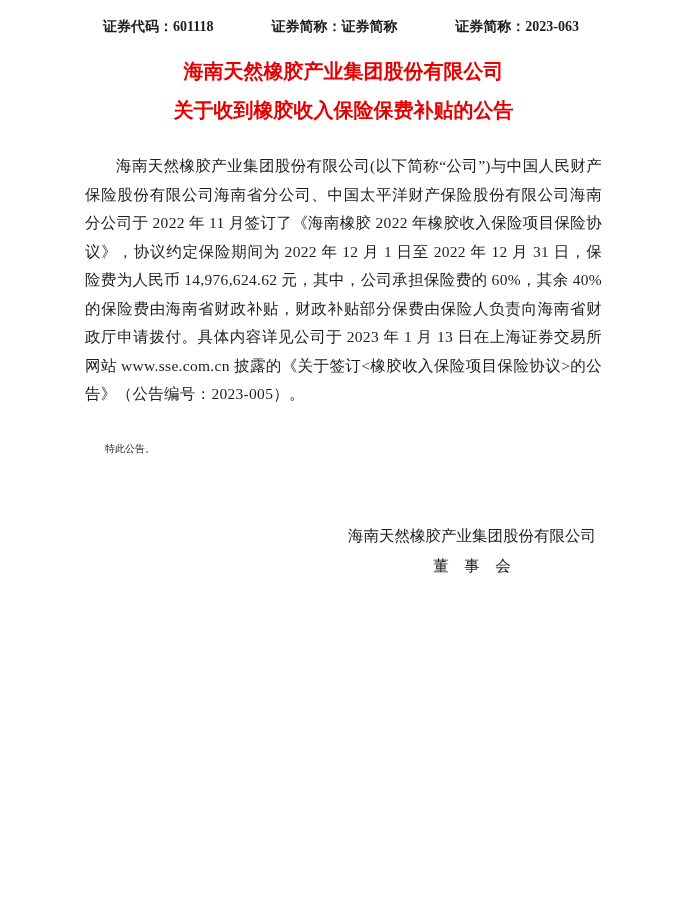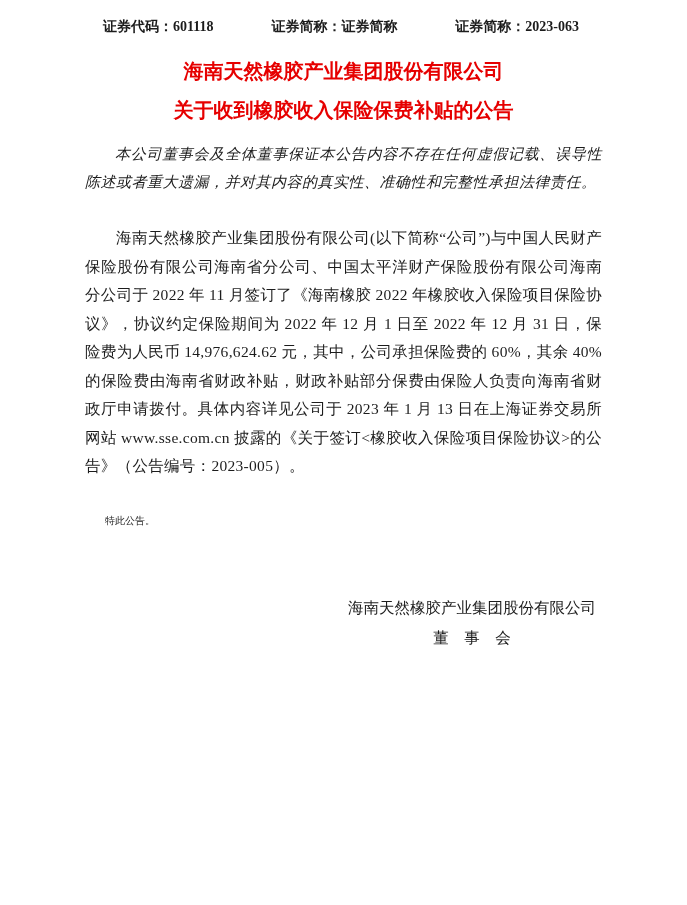--- a/index.html
+++ b/index.html
@@ -88,21 +88,20 @@
 
   <div class="header-row">
     <div class="header-item"><span>证券代码：</span><span>601118</span></div>
     <div class="header-item"><span>证券简称：</span><span>证券简称</span></div>
     <div class="header-item"><span>证券简称：</span><span>2023-063</span></div>
   </div>
 
   <h1 class="doc-title title-1" id="title1" style="color: rgb(230, 0, 0);">海南天然橡胶产业集团股份有限公司</h1>
   <h2 class="doc-title title-2" id="title2" style="color: rgb(230, 0, 0);">关于收到橡胶收入保险保费补贴的公告</h2>
 
-  <div class="disclaimer">本公司董事会及全体董事保证本公告内容不存在任何虚假记载、误导性陈述或者重大遗漏，并对其内容的真实性、准确性和完整性承担法律责任。</div>
 
   <div class="body-text">
     <p>海南天然橡胶产业集团股份有限公司(以下简称“公司”)与中国人民财产保险股份有限公司海南省分公司、中国太平洋财产保险股份有限公司海南分公司于 2022 年 11 月签订了《海南橡胶 2022 年橡胶收入保险项目保险协议》，协议约定保险期间为 2022 年 12 月 1 日至 2022 年 12 月 31 日，保险费为人民币 14,976,624.62 元，其中，公司承担保险费的 60%，其余 40%的保险费由海南省财政补贴，财政补贴部分保费由保险人负责向海南省财政厅申请拨付。具体内容详见公司于 2023 年 1 月 13 日在上海证券交易所网站 www.sse.com.cn 披露的《关于签订&lt;橡胶收入保险项目保险协议&gt;的公告》（公告编号：2023-005）。</p>
   </div>
 
   <div class="closing">特此公告。</div>
 
   <div class="signature">
     <div class="sig-line">海南天然橡胶产业集团股份有限公司</div>
     <div class="sig-line">董　事　会</div>

